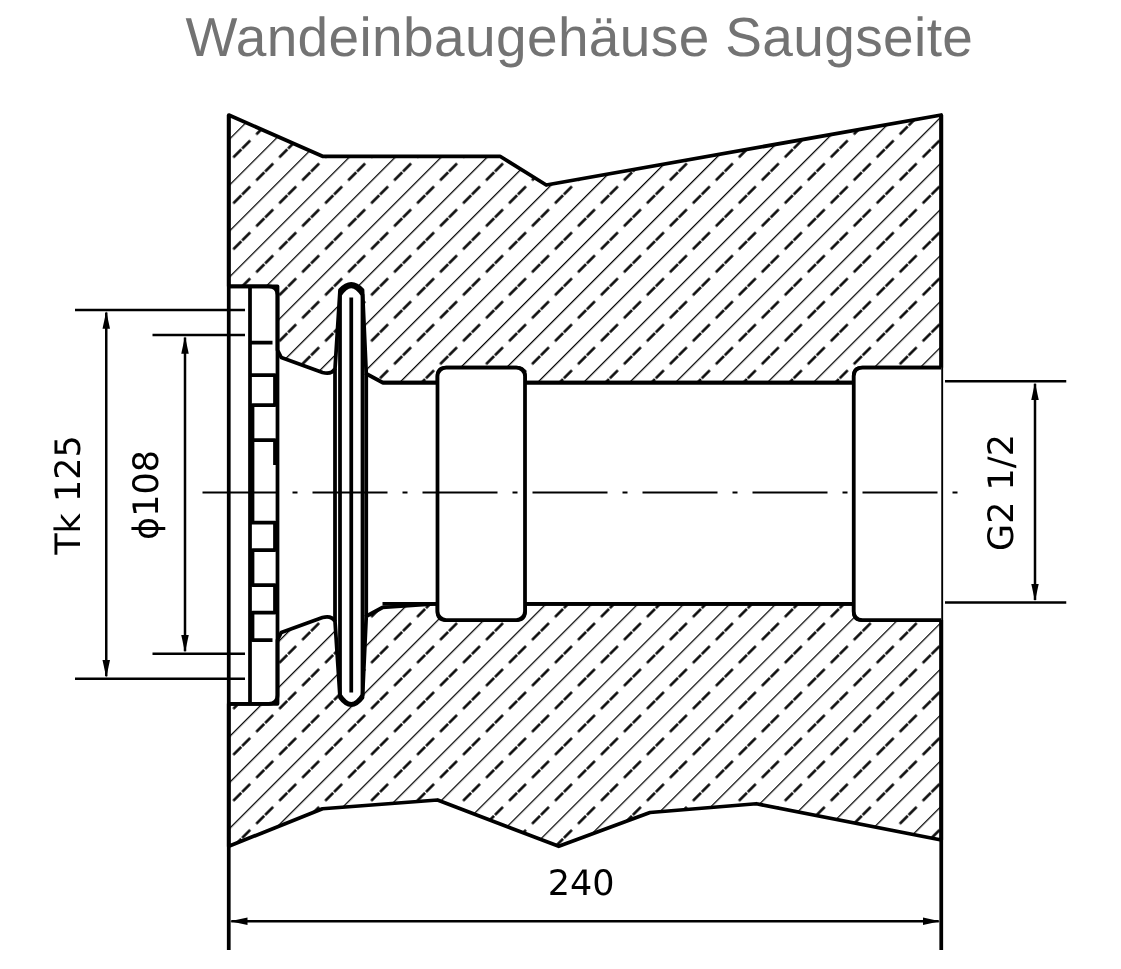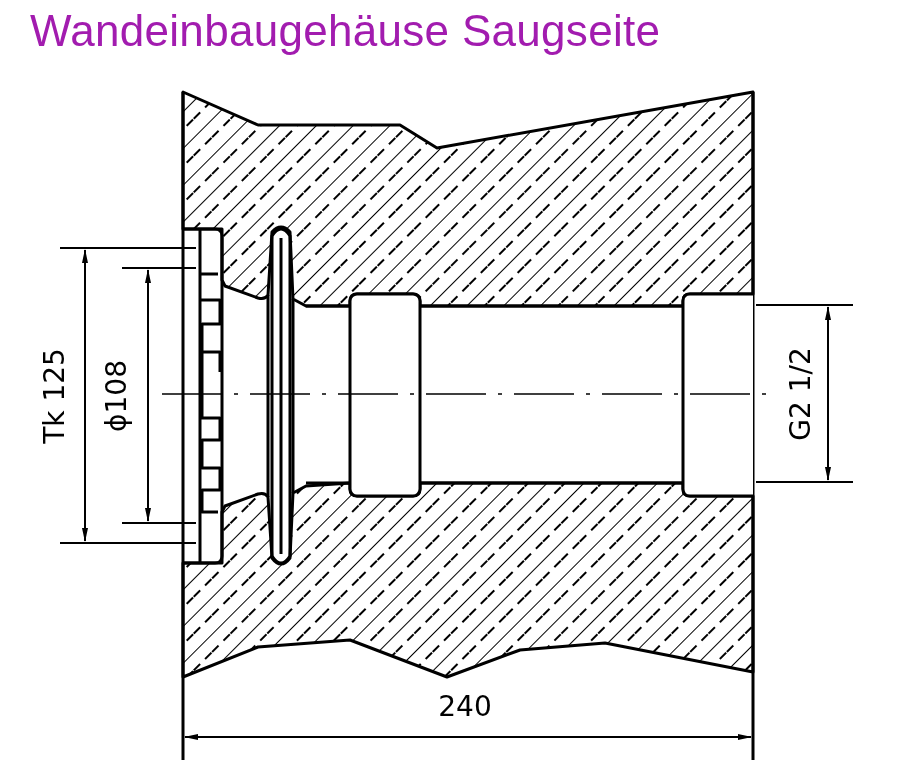--- a/index.html
+++ b/index.html
@@ -1,19 +1,19 @@
 <!DOCTYPE html>
 <html><head>
 <meta charset="utf-8">
 <style>
   html, body { margin: 0; padding: 0; background: #ffffff; }
   body { width: 897px; height: 775px; position: relative; overflow: hidden; font-family: "Liberation Sans", sans-serif; }
   .title {
-    position: absolute; left: 0; top: 6px; width: 897px; text-align: left;
-    font-family: "Liberation Sans", sans-serif; font-size: 44px; color: #a21caf;
+    position: absolute; left: 0; top: 6px; width: 897px; text-align: center;
+    font-family: "Liberation Sans", sans-serif; font-size: 44px; color: #737373;
     letter-spacing: 0.3px; padding-left: 30px; box-sizing: border-box;
   }
   svg.drawing { position: absolute; left: 0; top: 0; }
   .dimtext { font-family: "DejaVu Sans", sans-serif; font-size: 28px; fill: #000; }
 </style>
 </head>
 <body>
 
 <div class="title">Wandeinbaugehäuse Saugseite</div>
 

